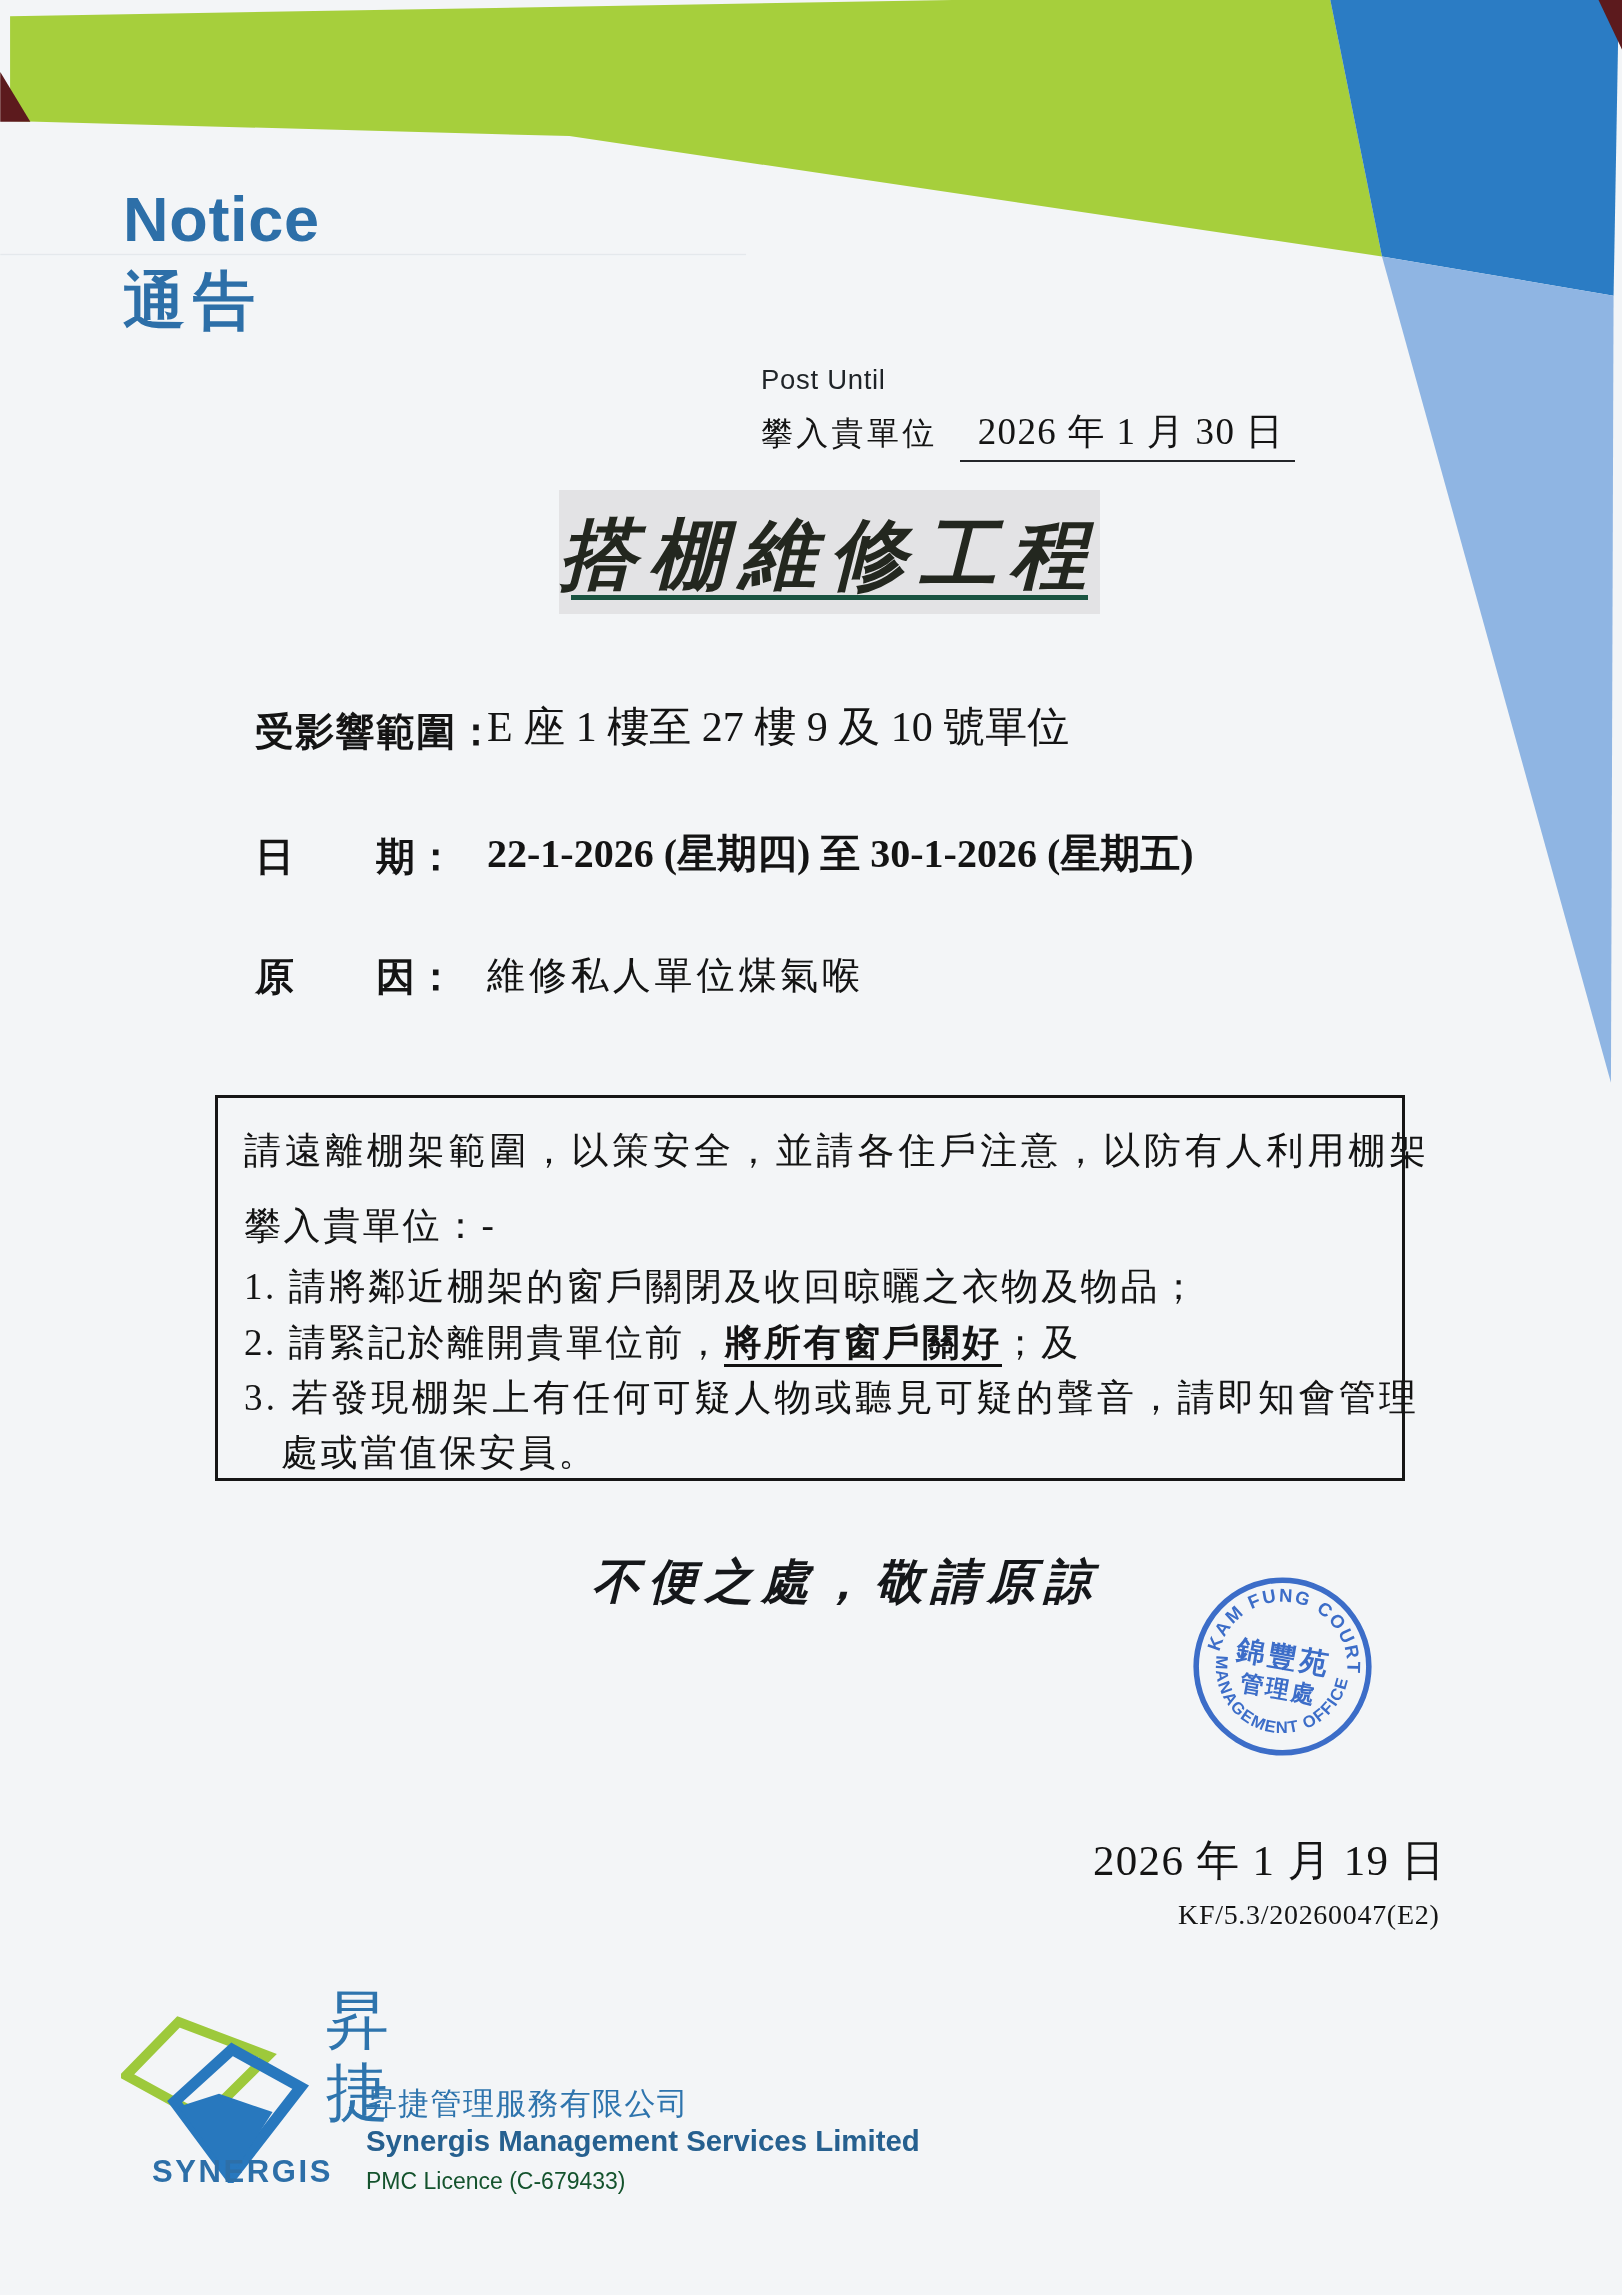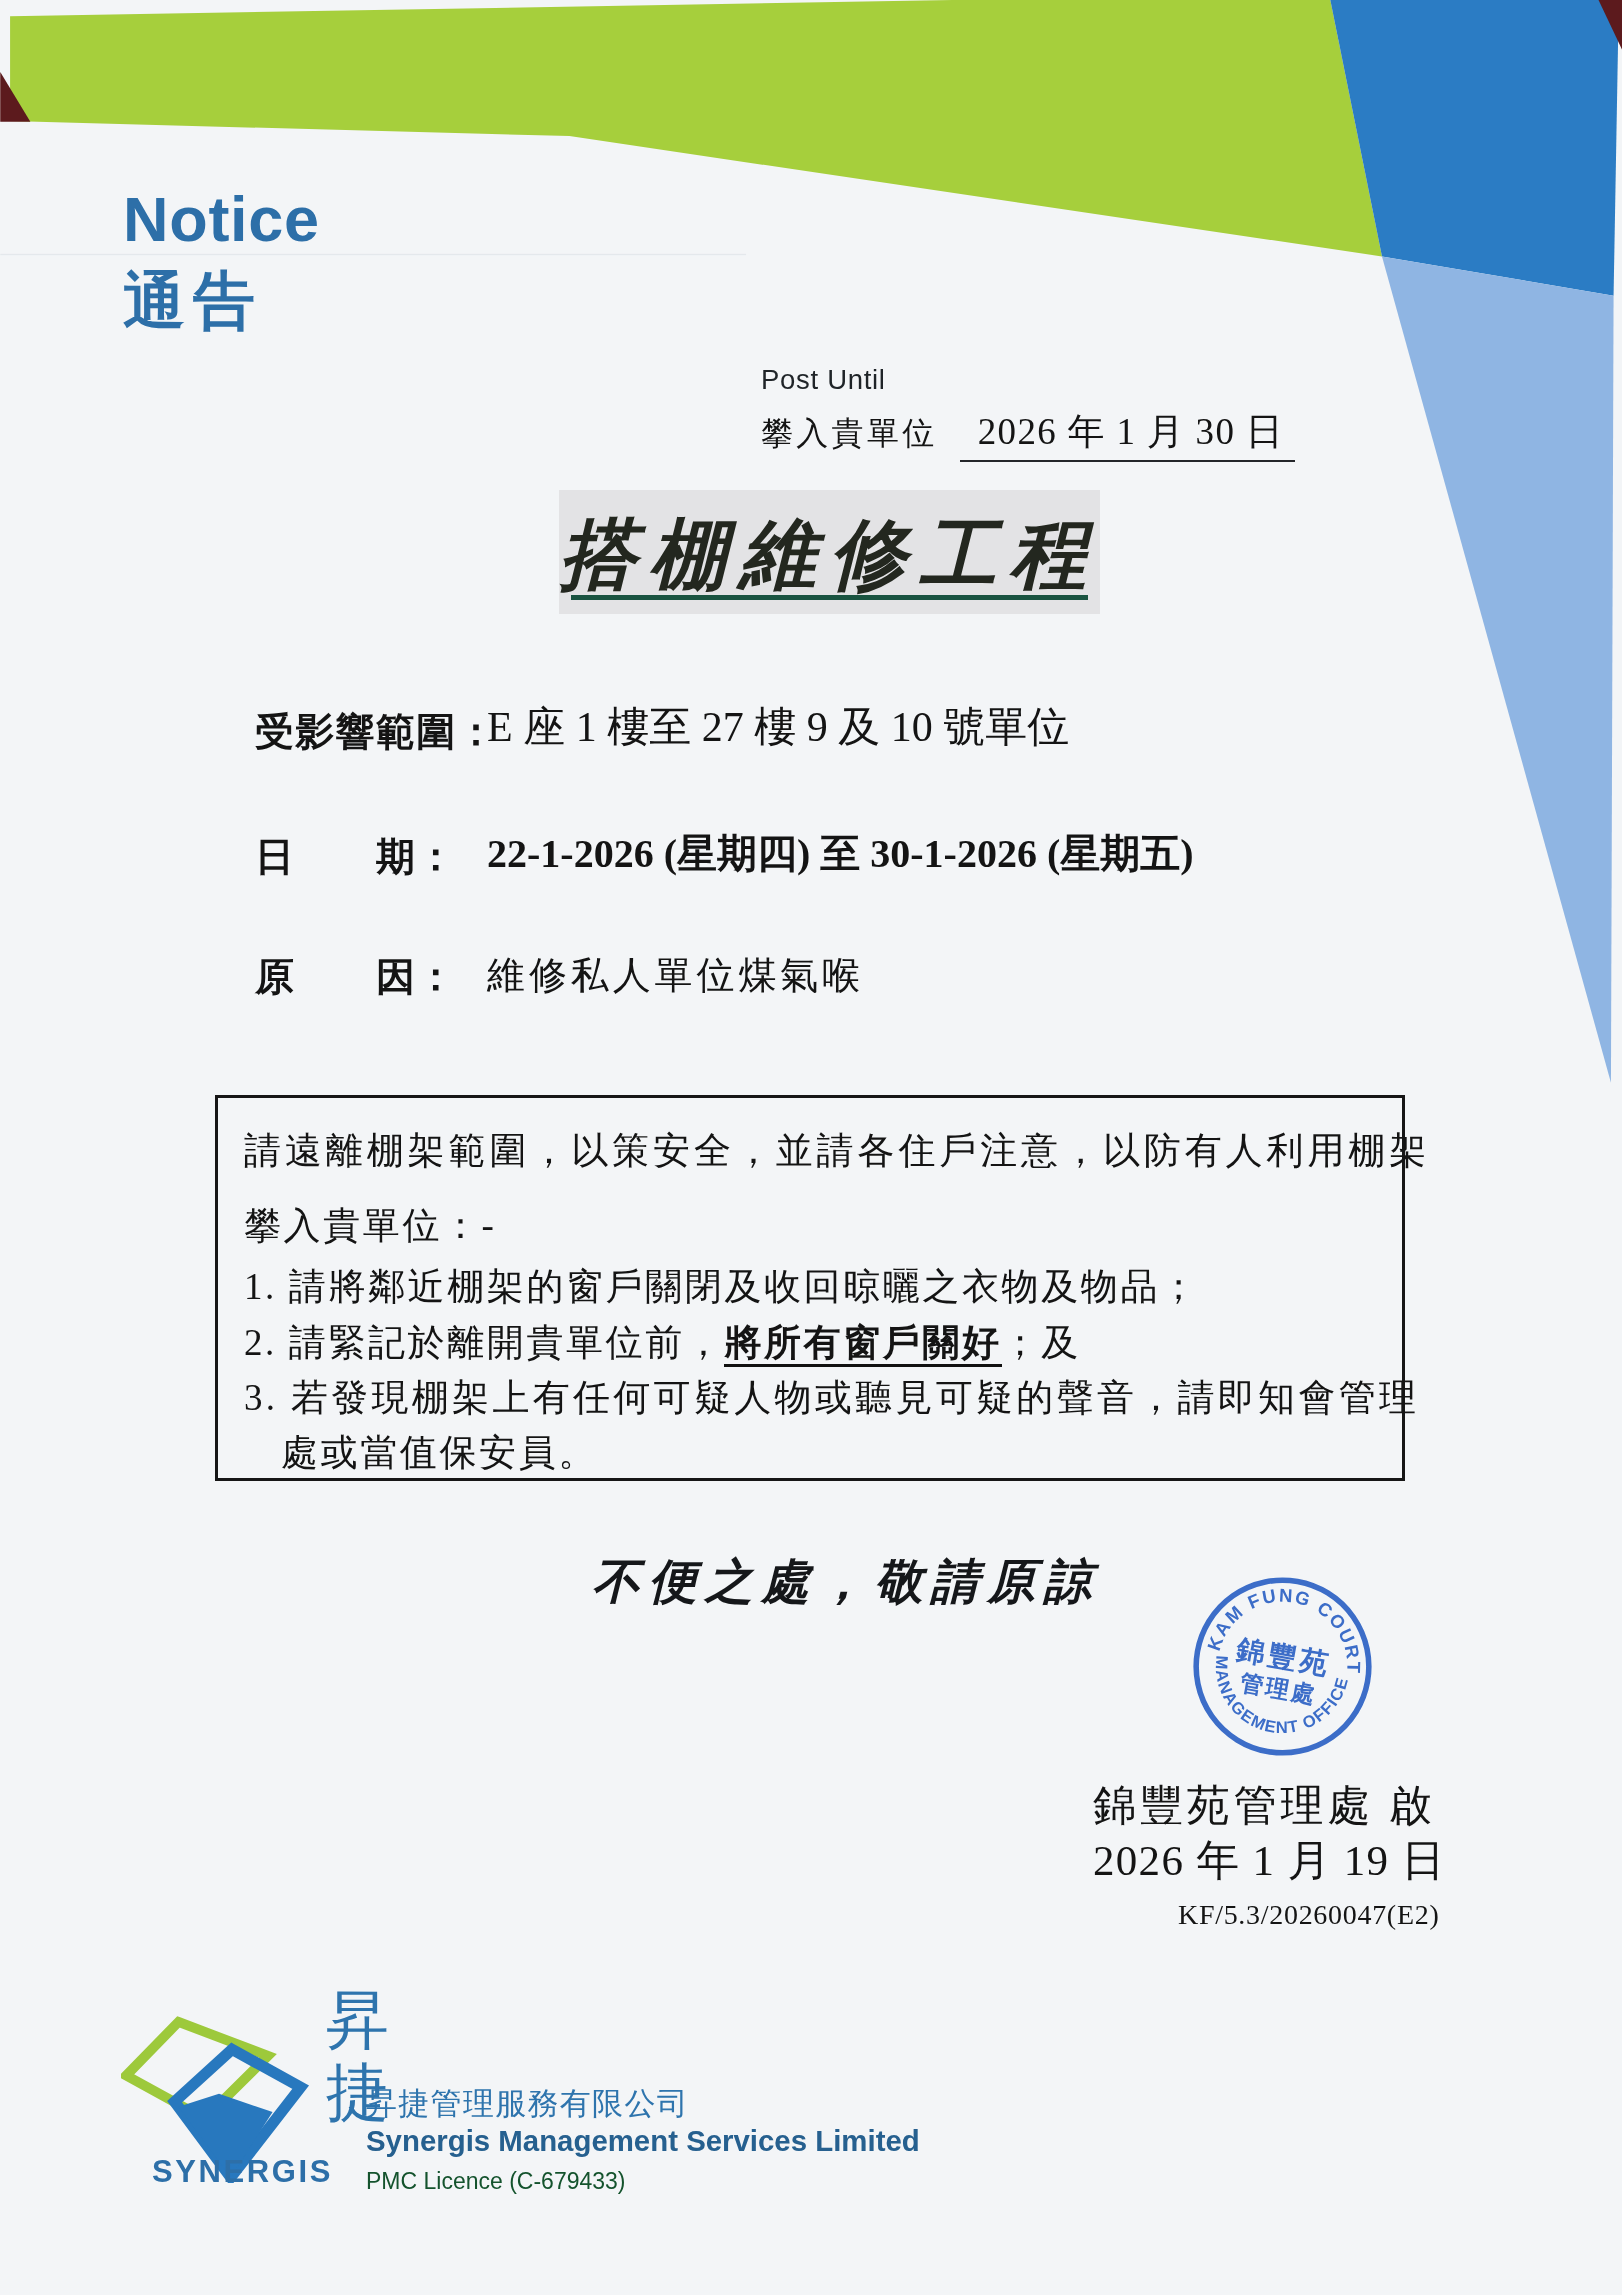--- a/index.html
+++ b/index.html
@@ -111,21 +111,20 @@
         <textPath href="#arcTop" startOffset="50%" text-anchor="middle">KAM FUNG COURT</textPath>
       </text>
       <text font-family="Liberation Sans, sans-serif" font-size="27" font-weight="600" letter-spacing="2" style="fill:var(--c-stamp-blue)">
         <textPath href="#arcBot" startOffset="50%" text-anchor="middle">MANAGEMENT OFFICE</textPath>
       </text>
       <text x="150" y="150" text-anchor="middle" font-size="46" letter-spacing="6" font-weight="600" font-family="Liberation Serif, serif" style="fill:var(--c-stamp-blue)">錦豐苑</text>
       <text x="150" y="200" text-anchor="middle" font-size="38" letter-spacing="4" font-weight="600" font-family="Liberation Serif, serif" style="fill:var(--c-stamp-blue)">管理處</text>
     </svg>
   </div>
 
-  <div class="abs so1">錦豐苑管理處  啟</div>
   <div class="abs so2">2026 年 1 月 19 日</div>
   <div class="abs so3">KF/5.3/20260047(E2)</div>
 
   <svg class="abs logo-mark" width="196" height="168" viewBox="0 0 300 256">
     <polygon points="88,10 225,62 128,158 8,92" fill="none" stroke-width="15" style="stroke:var(--c-logo-green)"></polygon>
     <polygon points="170,52 275,110 168,248 82,132" fill="none" stroke-width="17" style="stroke:var(--c-logo-blue)"></polygon>
     <path d="M 88,140 L 168,248 L 232,148 L 150,120 Z" style="fill:var(--c-logo-blue)"></path>
   </svg>
   <div class="abs logo-zh">
     <div style="width:1.1em;word-break:break-all;">昇捷</div>

